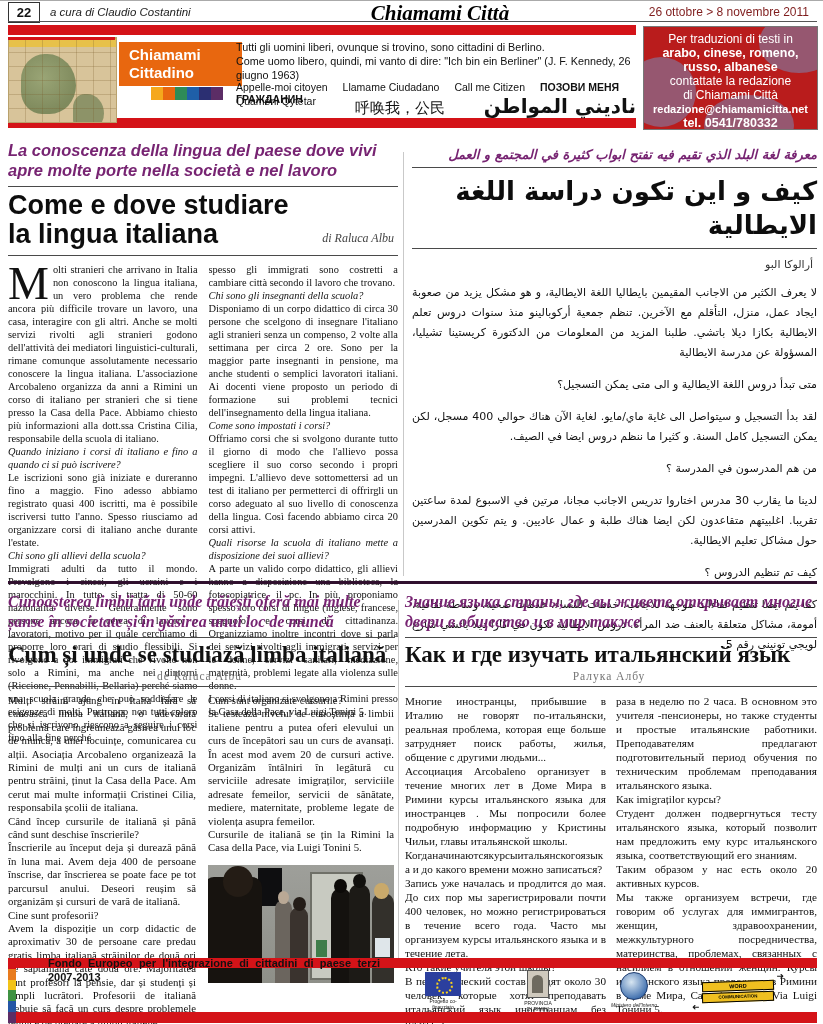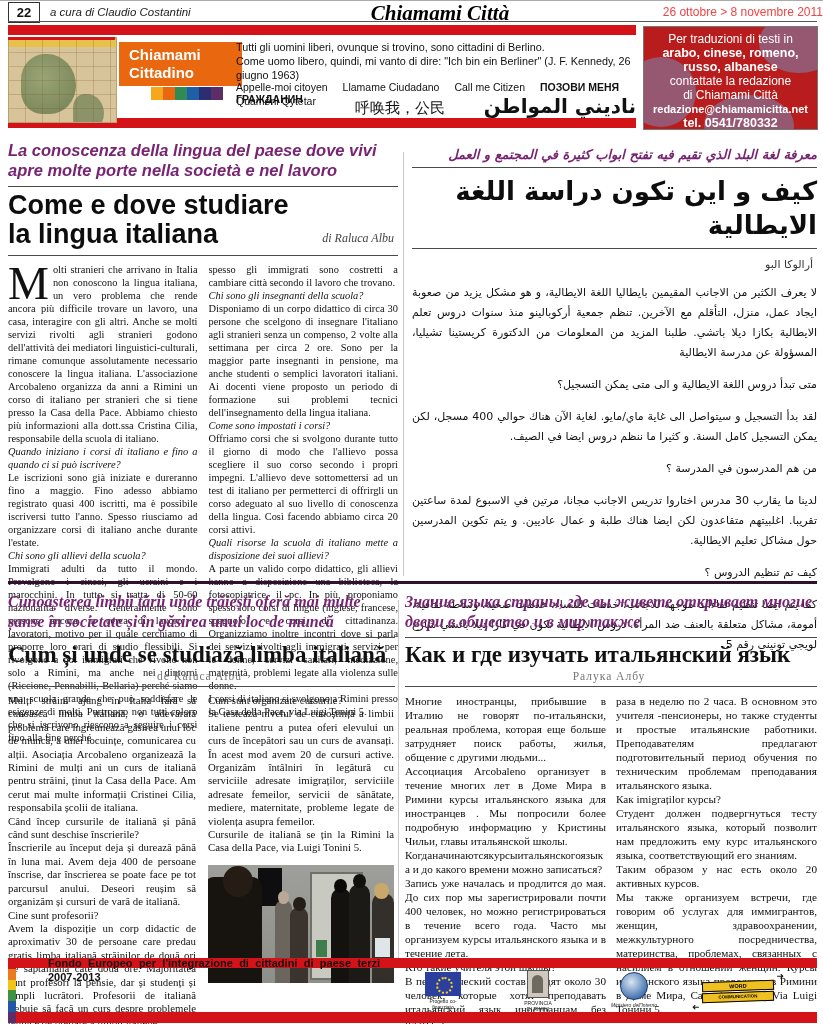--- a/index.html
+++ b/index.html
@@ -7,21 +7,21 @@
         font-family:"Liberation Serif",serif;color:#111;}
   .bar{position:absolute;background:#d41318;}
   .rule{border-top:1px solid #4a4a4a;}
   
   .topline{position:absolute;left:0;right:0;top:0;border-top:1px solid #aaa;}
   .pageno{position:absolute;left:8px;top:2px;width:30px;height:19px;border:1px solid #333;
           font:bold 13px/19px "Liberation Sans",sans-serif;text-align:center;}
   .curator{position:absolute;left:50px;top:6px;font:italic 11.5px "Liberation Sans",sans-serif;color:#222;}
   .masthead{position:absolute;left:330px;top:1px;width:220px;text-align:center;
             font:bold italic 21px "Liberation Serif",serif;color:#000;}
-  .dateline{position:absolute;right:0;top:5px;font:12px "Liberation Sans",sans-serif;color:#ef4444;}
+  .dateline{position:absolute;right:14px;top:5px;font:12px "Liberation Sans",sans-serif;color:#7f1d1d;}
   .header-rule{position:absolute;left:8px;right:6px;top:21px;border-top:1px solid #555;}
   .b1{left:8px;top:25px;width:628px;height:10px;}
   .b2{left:8px;top:118px;width:628px;height:10px;}
   
   .mapart{position:absolute;left:8px;top:37px;width:107px;height:84px;overflow:hidden;
           background:linear-gradient(#e7c14a 0 9px,#d8c49a 9px),#d8c49a;border:1px solid #b9a16c;}
   .mapart::before{content:"";position:absolute;left:12px;top:16px;width:55px;height:60px;border-radius:45% 55% 50% 40%;
           background:radial-gradient(circle at 40% 40%,#9aa576,#7f8a5d 70%);box-shadow:40px 28px 0 -12px #8d9368;}
   .mapart::after{content:"";position:absolute;inset:0;
           background:repeating-linear-gradient(0deg,transparent 0 13px,rgba(120,90,40,.25) 13px 14px),

